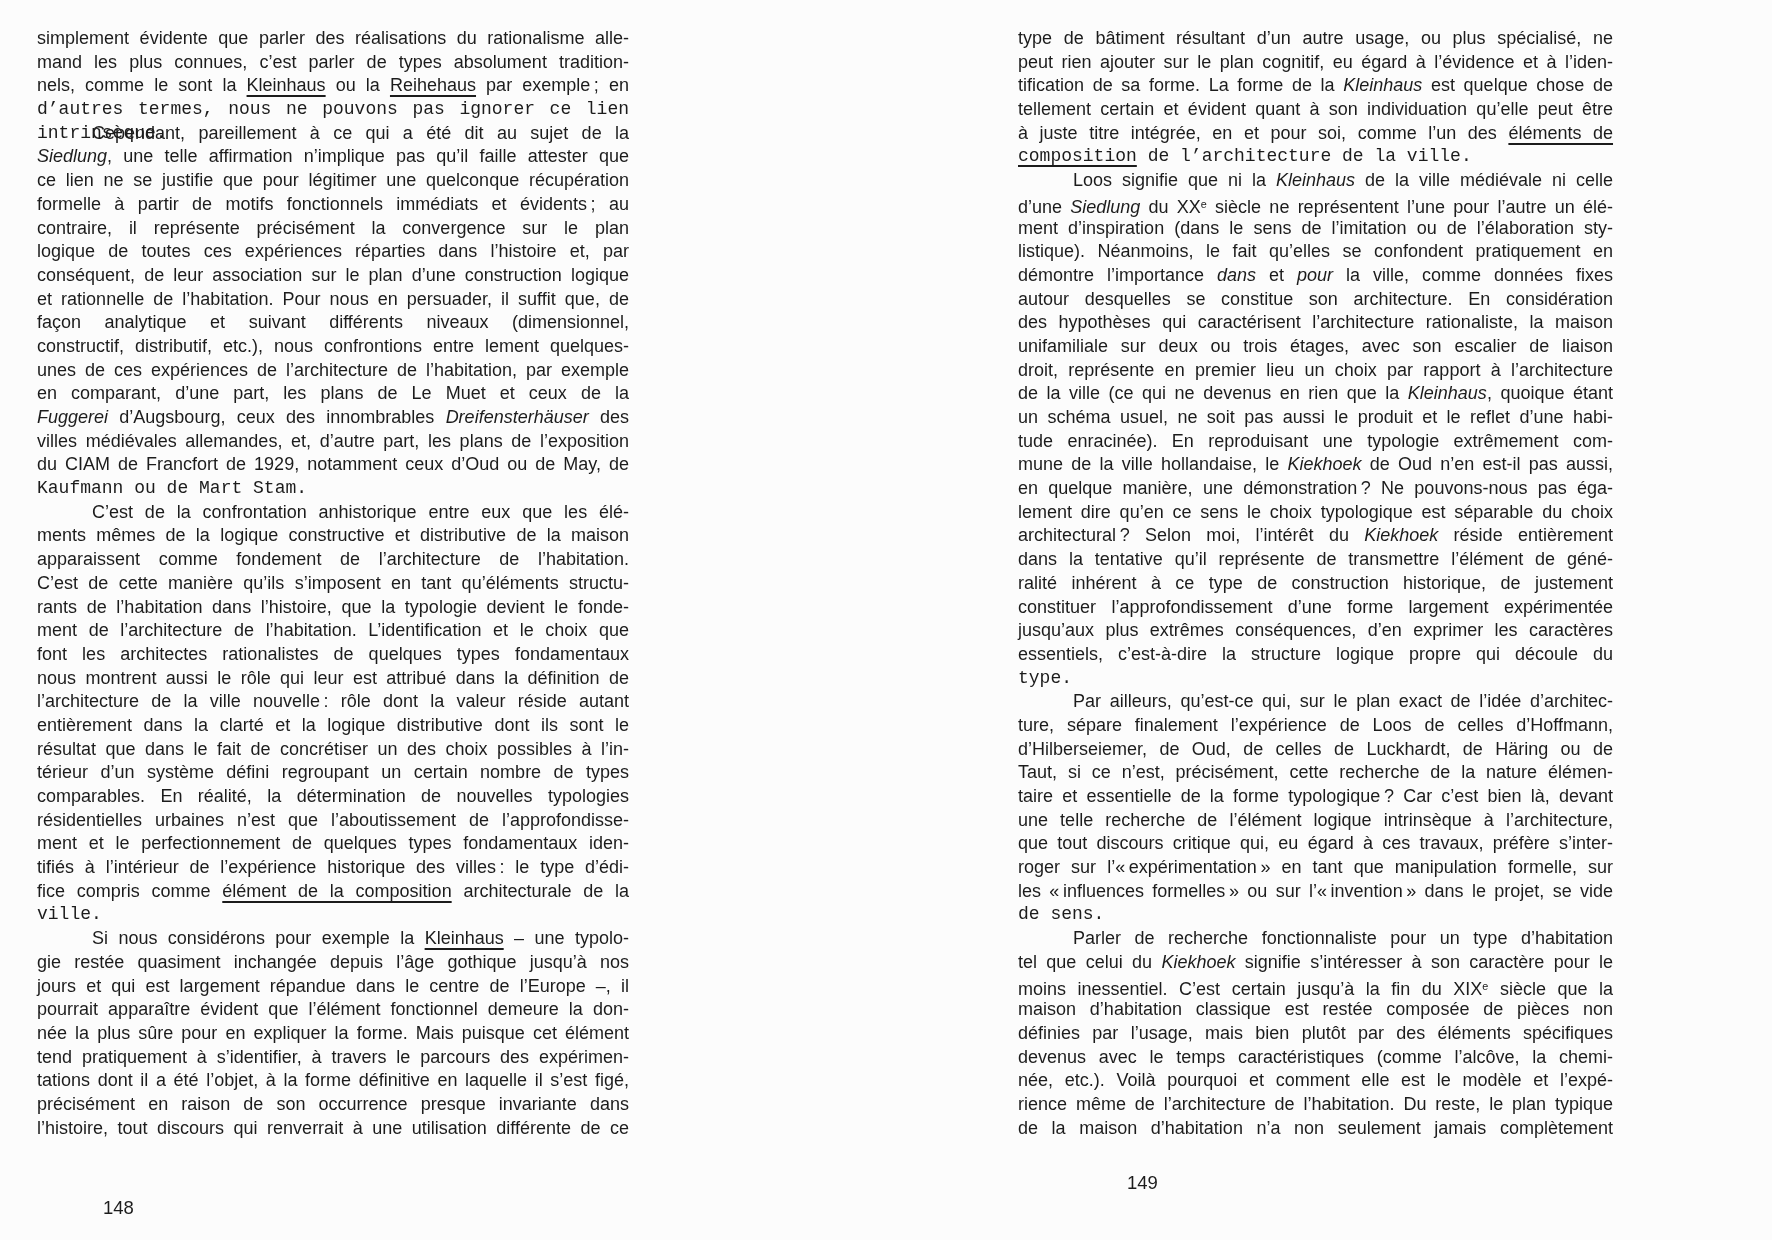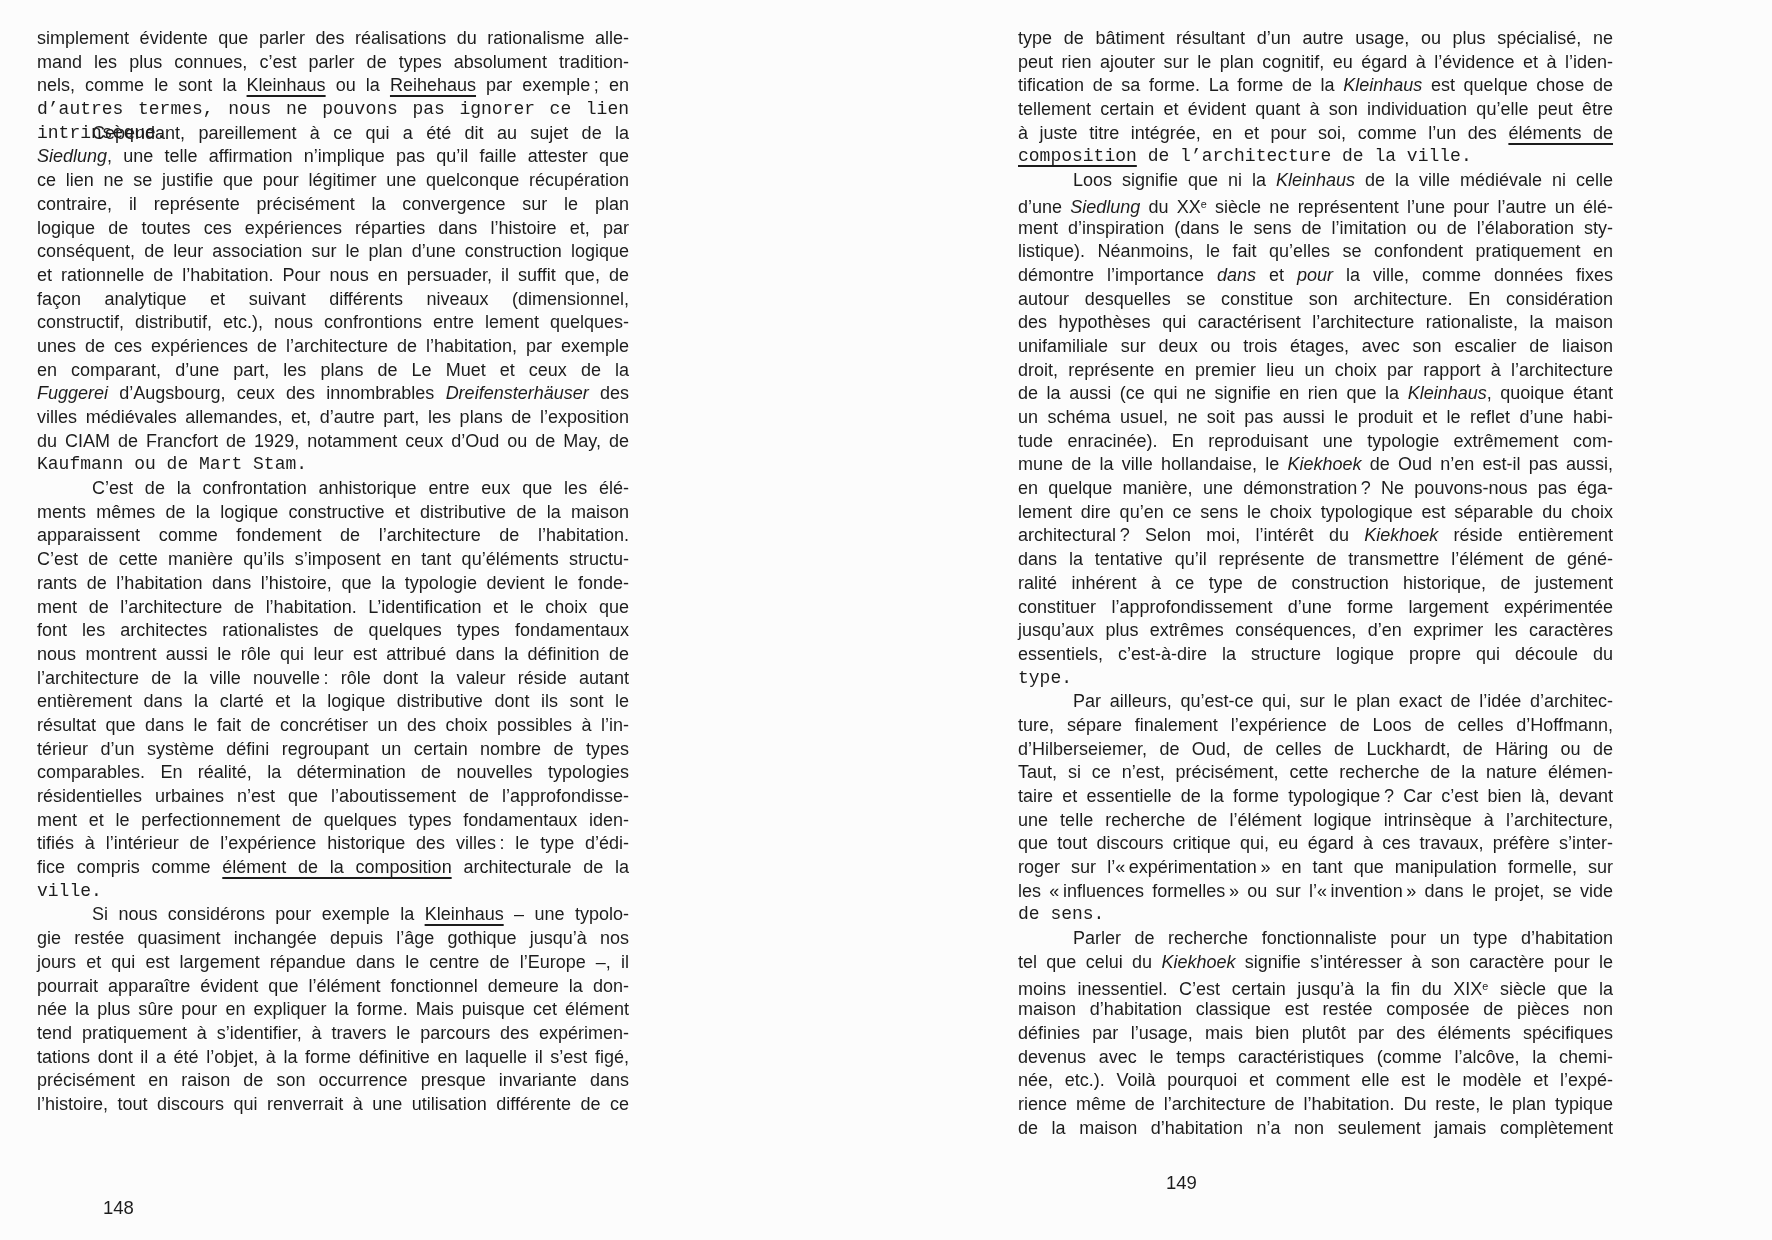--- a/index.html
+++ b/index.html
@@ -36,33 +36,34 @@
     text-decoration-thickness: 1.5px;
   }
   .sup { font-size: 0.6em; vertical-align: 0.5em; }
   .page-num {
     position: absolute;
     top: 1171px;
     font-size: 18.5px;
     line-height: 24px;
   }
   .pn-left  { left: 103px; margin-top: 25px; }
-  .pn-right { left: 1127px; margin-left: 39px; }
+  .pn-right { left: 1127px; }
 </style>
 </head>
 <body>
 
 <div class="column col-left">
     <div class="line"><span class="tx">simplement évidente que parler des réalisations du rationalisme alle-</span></div>
     <div class="line"><span class="tx">mand les plus connues, c’est parler de types absolument tradition-</span></div>
     <div class="line"><span class="tx">nels, comme le sont la </span><span class="ul">Kleinhaus</span><span class="tx"> ou la </span><span class="ul">Reihehaus</span><span class="tx"> par exemple ; en</span></div>
     <div class="line para-end"><span class="tx">d’autres termes, nous ne pouvons pas ignorer ce lien intrinsèque.</span></div>
     <div class="line indent"><span class="tx">Cependant, pareillement à ce qui a été dit au sujet de la</span></div>
     <div class="line"><span class="it">Siedlung</span><span class="tx">, une telle affirmation n’implique pas qu’il faille attester que</span></div>
     <div class="line"><span class="tx">ce lien ne se justifie que pour légitimer une quelconque récupération</span></div>
+    <div class="line"><span class="tx">formelle à partir de motifs fonctionnels immédiats et évidents ; au</span></div>
     <div class="line"><span class="tx">contraire, il représente précisément la convergence sur le plan</span></div>
     <div class="line"><span class="tx">logique de toutes ces expériences réparties dans l’histoire et, par</span></div>
     <div class="line"><span class="tx">conséquent, de leur association sur le plan d’une construction logique</span></div>
     <div class="line"><span class="tx">et rationnelle de l’habitation. Pour nous en persuader, il suffit que, de</span></div>
     <div class="line"><span class="tx">façon analytique et suivant différents niveaux (dimensionnel,</span></div>
     <div class="line"><span class="tx">constructif, distributif, etc.), nous confrontions entre lement quelques-</span></div>
     <div class="line"><span class="tx">unes de ces expériences de l’architecture de l’habitation, par exemple</span></div>
     <div class="line"><span class="tx">en comparant, d’une part, les plans de Le Muet et ceux de la</span></div>
     <div class="line"><span class="it">Fuggerei</span><span class="tx"> d’Augsbourg, ceux des innombrables </span><span class="it">Dreifensterhäuser</span><span class="tx"> des</span></div>
     <div class="line"><span class="tx">villes médiévales allemandes, et, d’autre part, les plans de l’exposition</span></div>
@@ -106,21 +107,21 @@
     <div class="line para-end"><span class="ul">composition</span><span class="tx"> de l’architecture de la ville.</span></div>
     <div class="line indent"><span class="tx">Loos signifie que ni la </span><span class="it">Kleinhaus</span><span class="tx"> de la ville médiévale ni celle</span></div>
     <div class="line"><span class="tx">d’une </span><span class="it">Siedlung</span><span class="tx"> du XX</span><span class="sup">e</span><span class="tx"> siècle ne représentent l’une pour l’autre un élé-</span></div>
     <div class="line"><span class="tx">ment d’inspiration (dans le sens de l’imitation ou de l’élaboration sty-</span></div>
     <div class="line"><span class="tx">listique). Néanmoins, le fait qu’elles se confondent pratiquement en</span></div>
     <div class="line"><span class="tx">démontre l’importance </span><span class="it">dans</span><span class="tx"> et </span><span class="it">pour</span><span class="tx"> la ville, comme données fixes</span></div>
     <div class="line"><span class="tx">autour desquelles se constitue son architecture. En considération</span></div>
     <div class="line"><span class="tx">des hypothèses qui caractérisent l’architecture rationaliste, la maison</span></div>
     <div class="line"><span class="tx">unifamiliale sur deux ou trois étages, avec son escalier de liaison</span></div>
     <div class="line"><span class="tx">droit, représente en premier lieu un choix par rapport à l’architecture</span></div>
-    <div class="line"><span class="tx">de la aussi (ce qui ne signifie en rien que la </span><span class="it">Kleinhaus</span><span class="tx">, quoique étant</span></div>
+    <div class="line"><span class="tx">de la ville (ce qui ne devenus en rien que la </span><span class="it">Kleinhaus</span><span class="tx">, quoique étant</span></div>
     <div class="line"><span class="tx">un schéma usuel, ne soit pas aussi le produit et le reflet d’une habi-</span></div>
     <div class="line"><span class="tx">tude enracinée). En reproduisant une typologie extrêmement com-</span></div>
     <div class="line"><span class="tx">mune de la ville hollandaise, le </span><span class="it">Kiekhoek</span><span class="tx"> de Oud n’en est-il pas aussi,</span></div>
     <div class="line"><span class="tx">en quelque manière, une démonstration ? Ne pouvons-nous pas éga-</span></div>
     <div class="line"><span class="tx">lement dire qu’en ce sens le choix typologique est séparable du choix</span></div>
     <div class="line"><span class="tx">architectural ? Selon moi, l’intérêt du </span><span class="it">Kiekhoek</span><span class="tx"> réside entièrement</span></div>
     <div class="line"><span class="tx">dans la tentative qu’il représente de transmettre l’élément de géné-</span></div>
     <div class="line"><span class="tx">ralité inhérent à ce type de construction historique, de justement</span></div>
     <div class="line"><span class="tx">constituer l’approfondissement d’une forme largement expérimentée</span></div>
     <div class="line"><span class="tx">jusqu’aux plus extrêmes conséquences, d’en exprimer les caractères</span></div>

